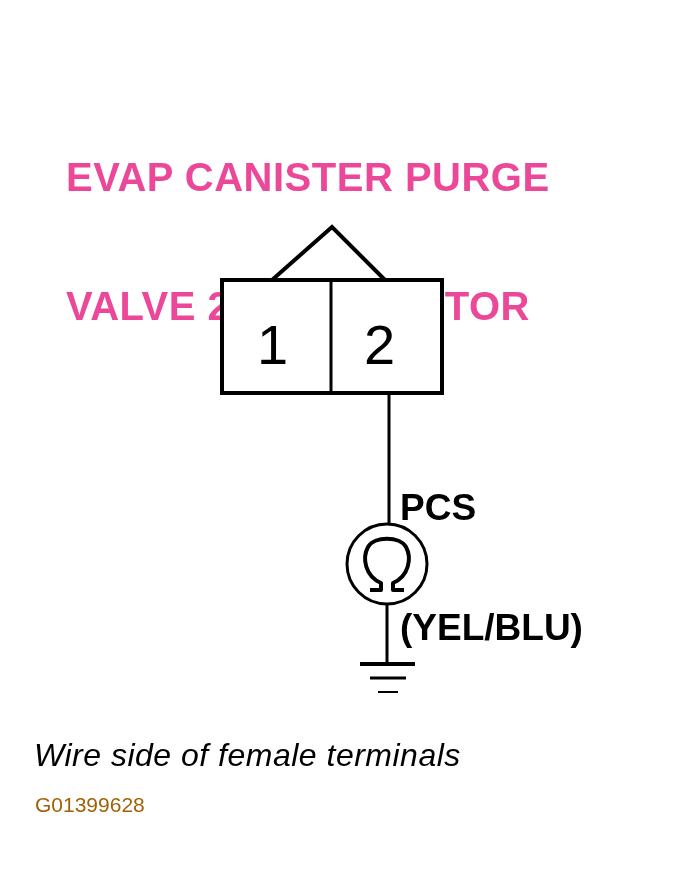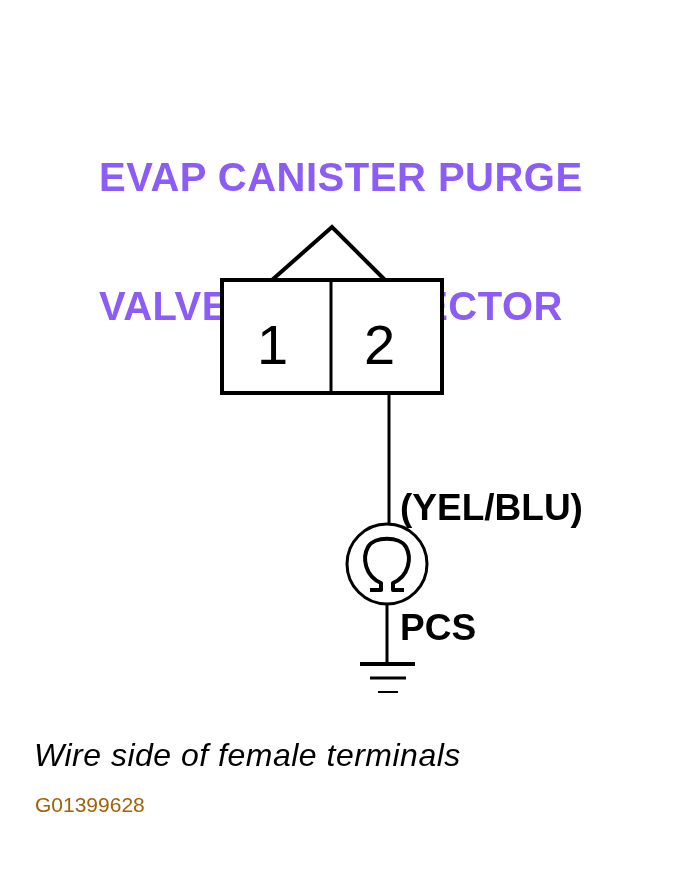--- a/index.html
+++ b/index.html
@@ -1,22 +1,21 @@
 <!DOCTYPE html>
 <html><head>
 <meta charset="utf-8">
 <style>
   html, body { margin: 0; padding: 0; background: #ffffff; }
   body { width: 679px; height: 890px; position: relative; overflow: hidden; }
   .title {
     position: absolute; left: 66px; top: 70px;
     font-family: "Liberation Sans", sans-serif; font-weight: bold;
-    font-size: 40px; line-height: 43px; color: #8b5cf6; letter-spacing: 0.5px;
+    font-size: 40px; line-height: 43px; color: #ec4899; letter-spacing: 0.5px;
     white-space: pre;
-    margin-left: 33px;
   }
   .diagram { position: absolute; left: 0; top: 0; }
   .wire-label {
     position: absolute; left: 400px; top: 408px;
     font-family: "Liberation Sans", sans-serif; font-weight: bold;
     font-size: 37px; line-height: 40px; color: #000; white-space: pre;
   }
   .caption {
     position: absolute; left: 34px; top: 733px;
     font-family: "Liberation Sans", sans-serif; font-style: italic;
@@ -62,18 +61,18 @@
   <line x1="387" y1="604" x2="387" y2="664" stroke="#000" stroke-width="3"></line>
 
   <g>
     <line x1="360" y1="664" x2="415" y2="664" stroke="#000" stroke-width="4"></line>
     <line x1="370" y1="678" x2="406" y2="678" stroke="#000" stroke-width="3"></line>
     <line x1="378" y1="692" x2="398" y2="692" stroke="#000" stroke-width="2"></line>
   </g>
 </svg>
 
 <div class="wire-label">
+  <div>PCS</div>
   <div>(YEL/BLU)</div>
-  <div>PCS</div>
 </div>
 
 <div class="caption">Wire side of female terminals</div>
 <div class="figure-id">G01399628</div>
 
 </body></html>

